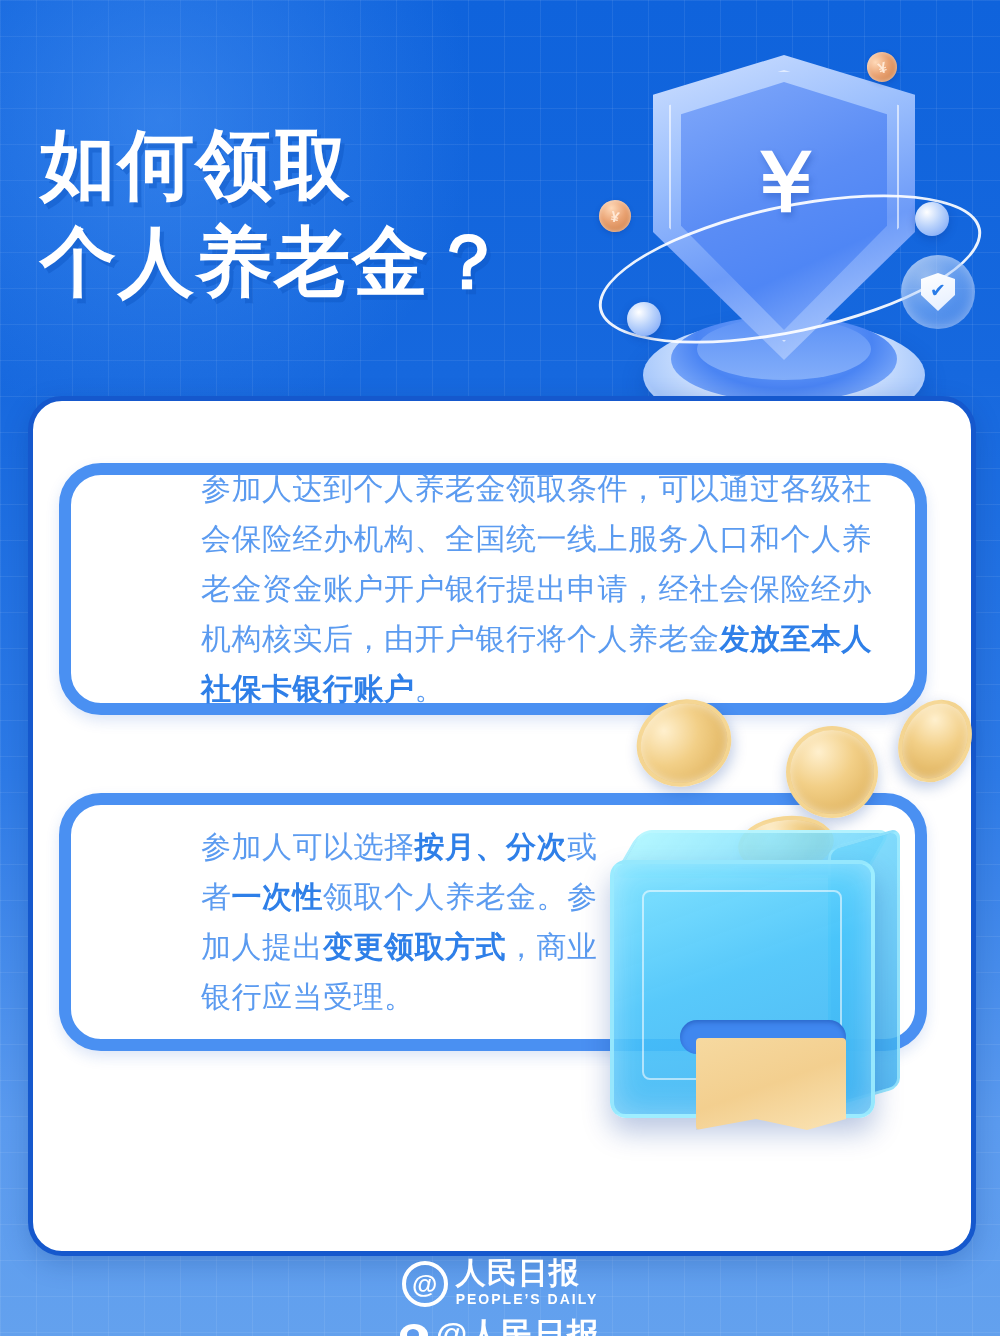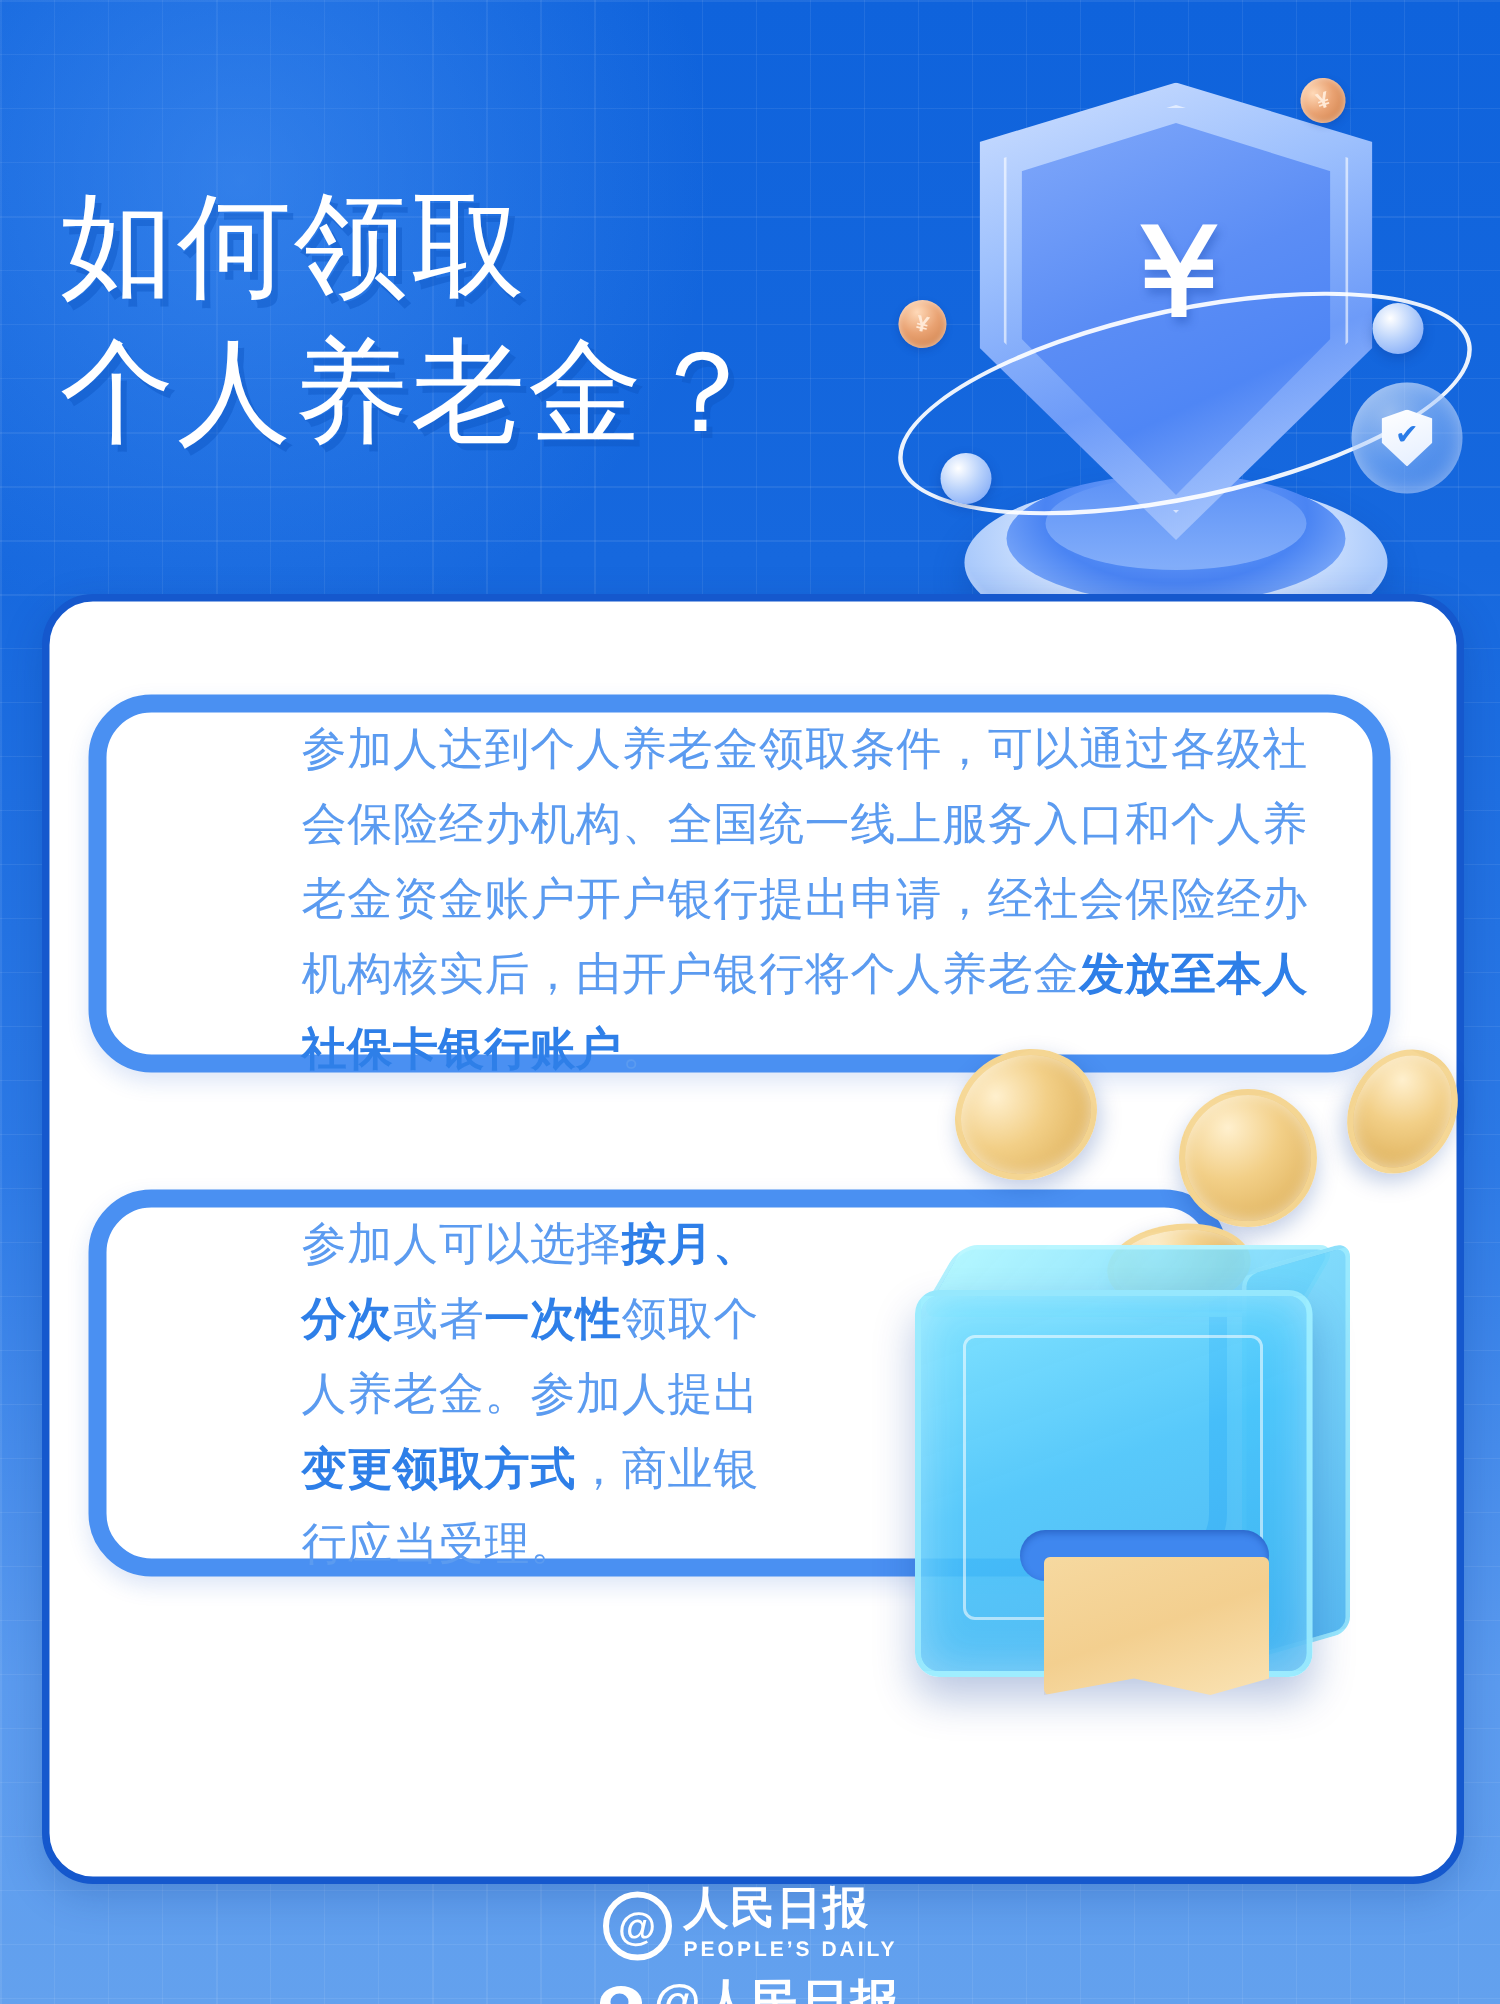--- a/index.html
+++ b/index.html
@@ -31,21 +31,21 @@
     position: absolute; left: -160px; top: -200px;
     width: 640px; height: 640px; border-radius: 50%;
     background: radial-gradient(circle, rgba(90,160,250,.45) 0%, rgba(90,160,250,0) 70%);
     pointer-events: none;
   }
 
   
   .title {
     position: absolute; left: 40px; top: 116px;
     color: #ffffff;
-    font-weight: 400;
+    font-weight: 700;
     font-size: 76px;
     line-height: 1.28;
     letter-spacing: 2px;
     text-shadow: 4px 5px 0 rgba(13,86,195,.45);
     white-space: pre-line;
   }
 
   
   .hero { position: absolute; left: 585px; top: 30px; width: 415px; height: 420px; }
   .pedestal {
@@ -133,25 +133,25 @@
     border-radius: 34px;
     box-shadow: 0 8px 26px rgba(6,45,125,.22);
   }
 
   
   .bubble {
     position: absolute;
     background: #ffffff;
     border: 12px solid #4a90f2;
     border-radius: 42px;
-    display: flex; align-items: flex-start;
+    display: flex; align-items: center;
     box-shadow: 0 6px 14px rgba(30,90,200,.15);
   }
   .bubble.one { left: 26px;  top: 62px;  width: 868px; height: 252px; }
-  .bubble.two { left: 26px;  top: 392px; width: 759px; height: 258px; }
+  .bubble.two { left: 26px;  top: 392px; width: 868px; height: 258px; }
 
   .dot {
     position: absolute; left: 68px;
     width: 48px; height: 48px; border-radius: 50%;
     background: #5b9bf0;
   }
   .dot.one { top: 150px; }
   .dot.two { top: 488px; }
 
   .para {

